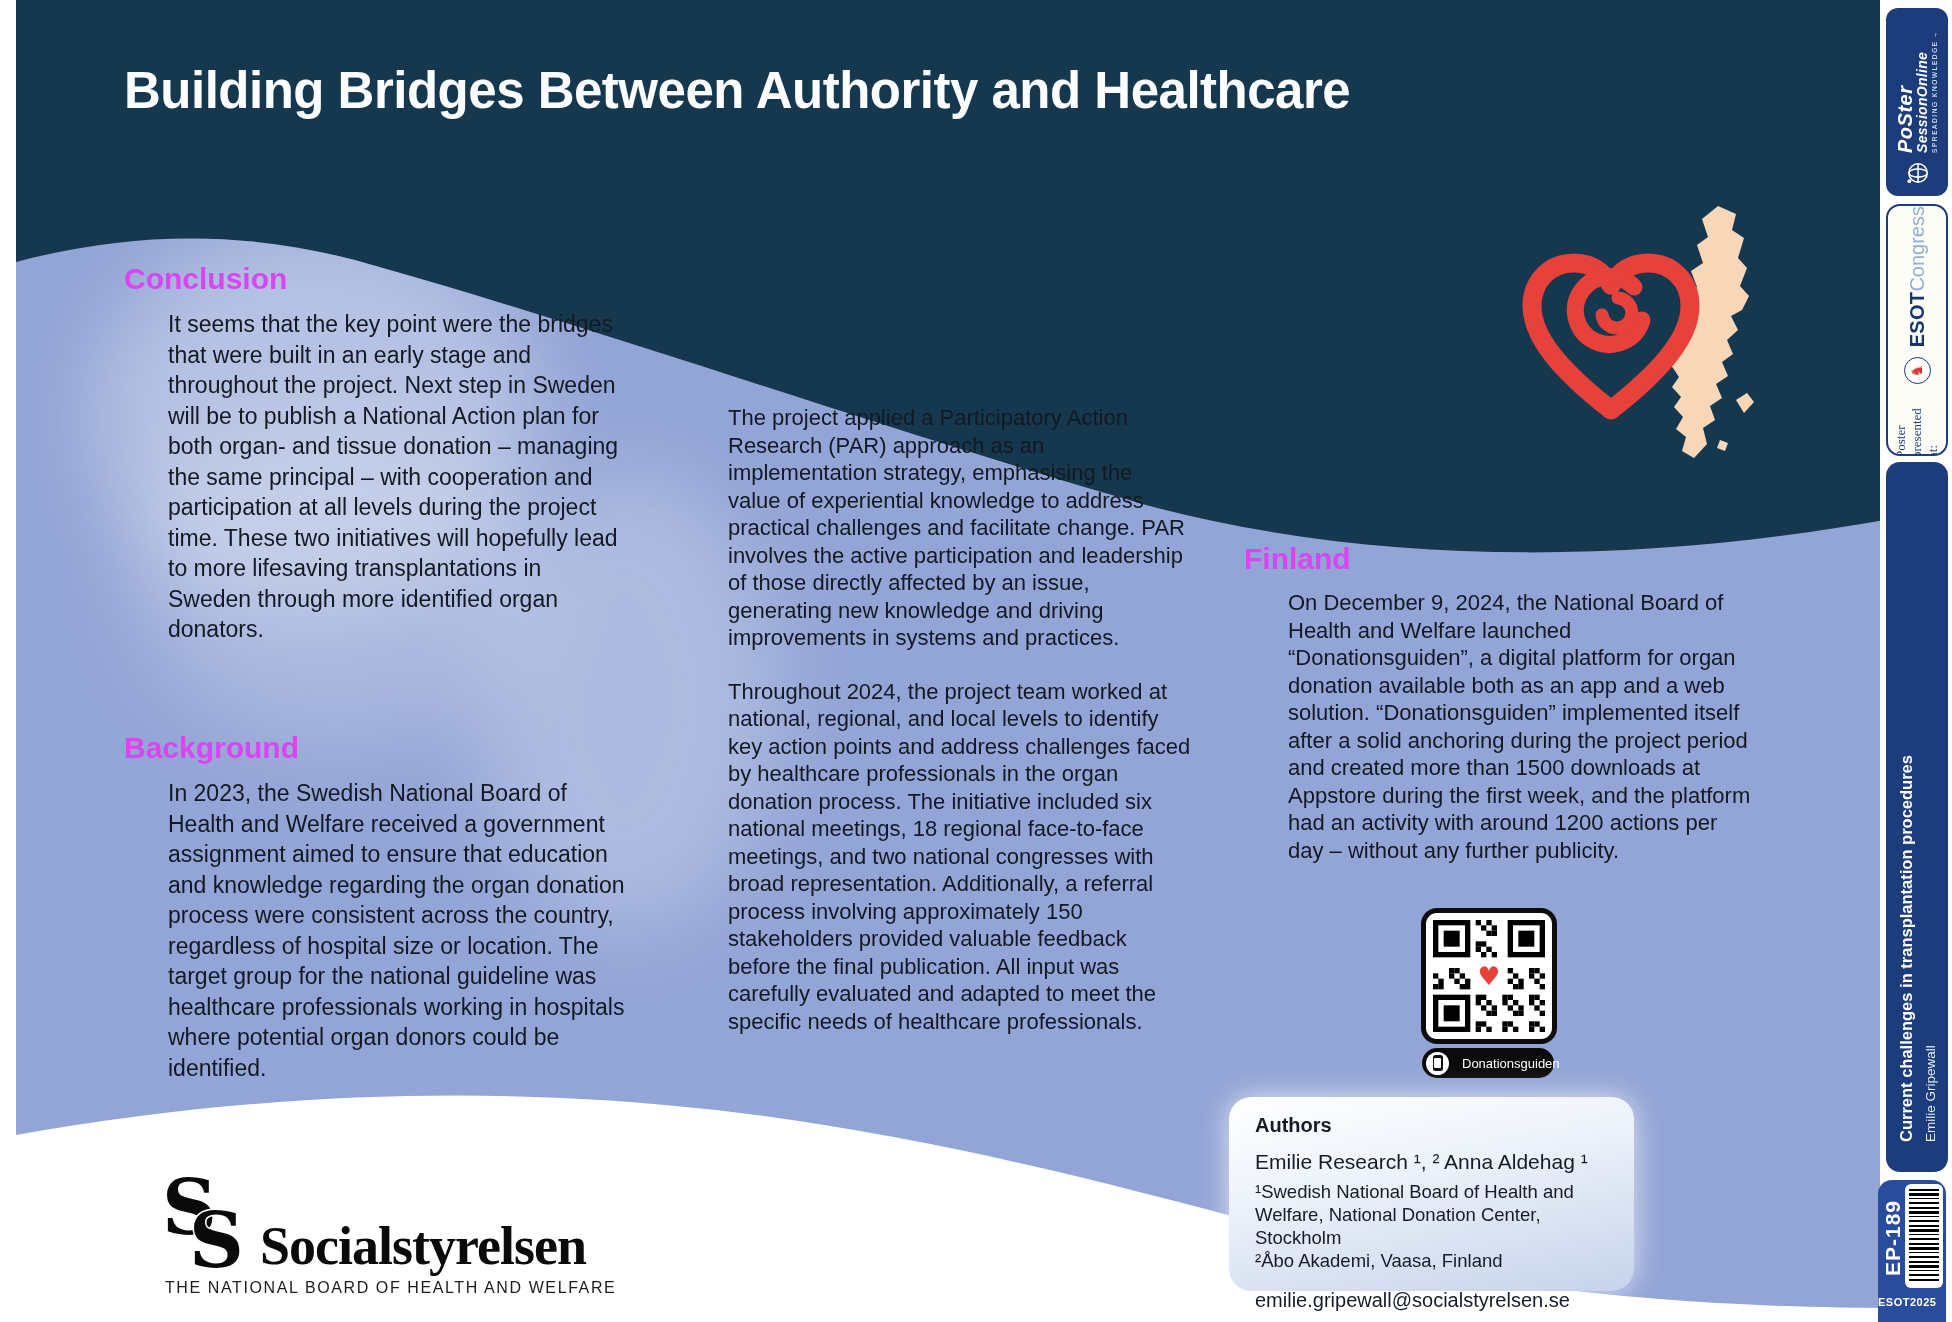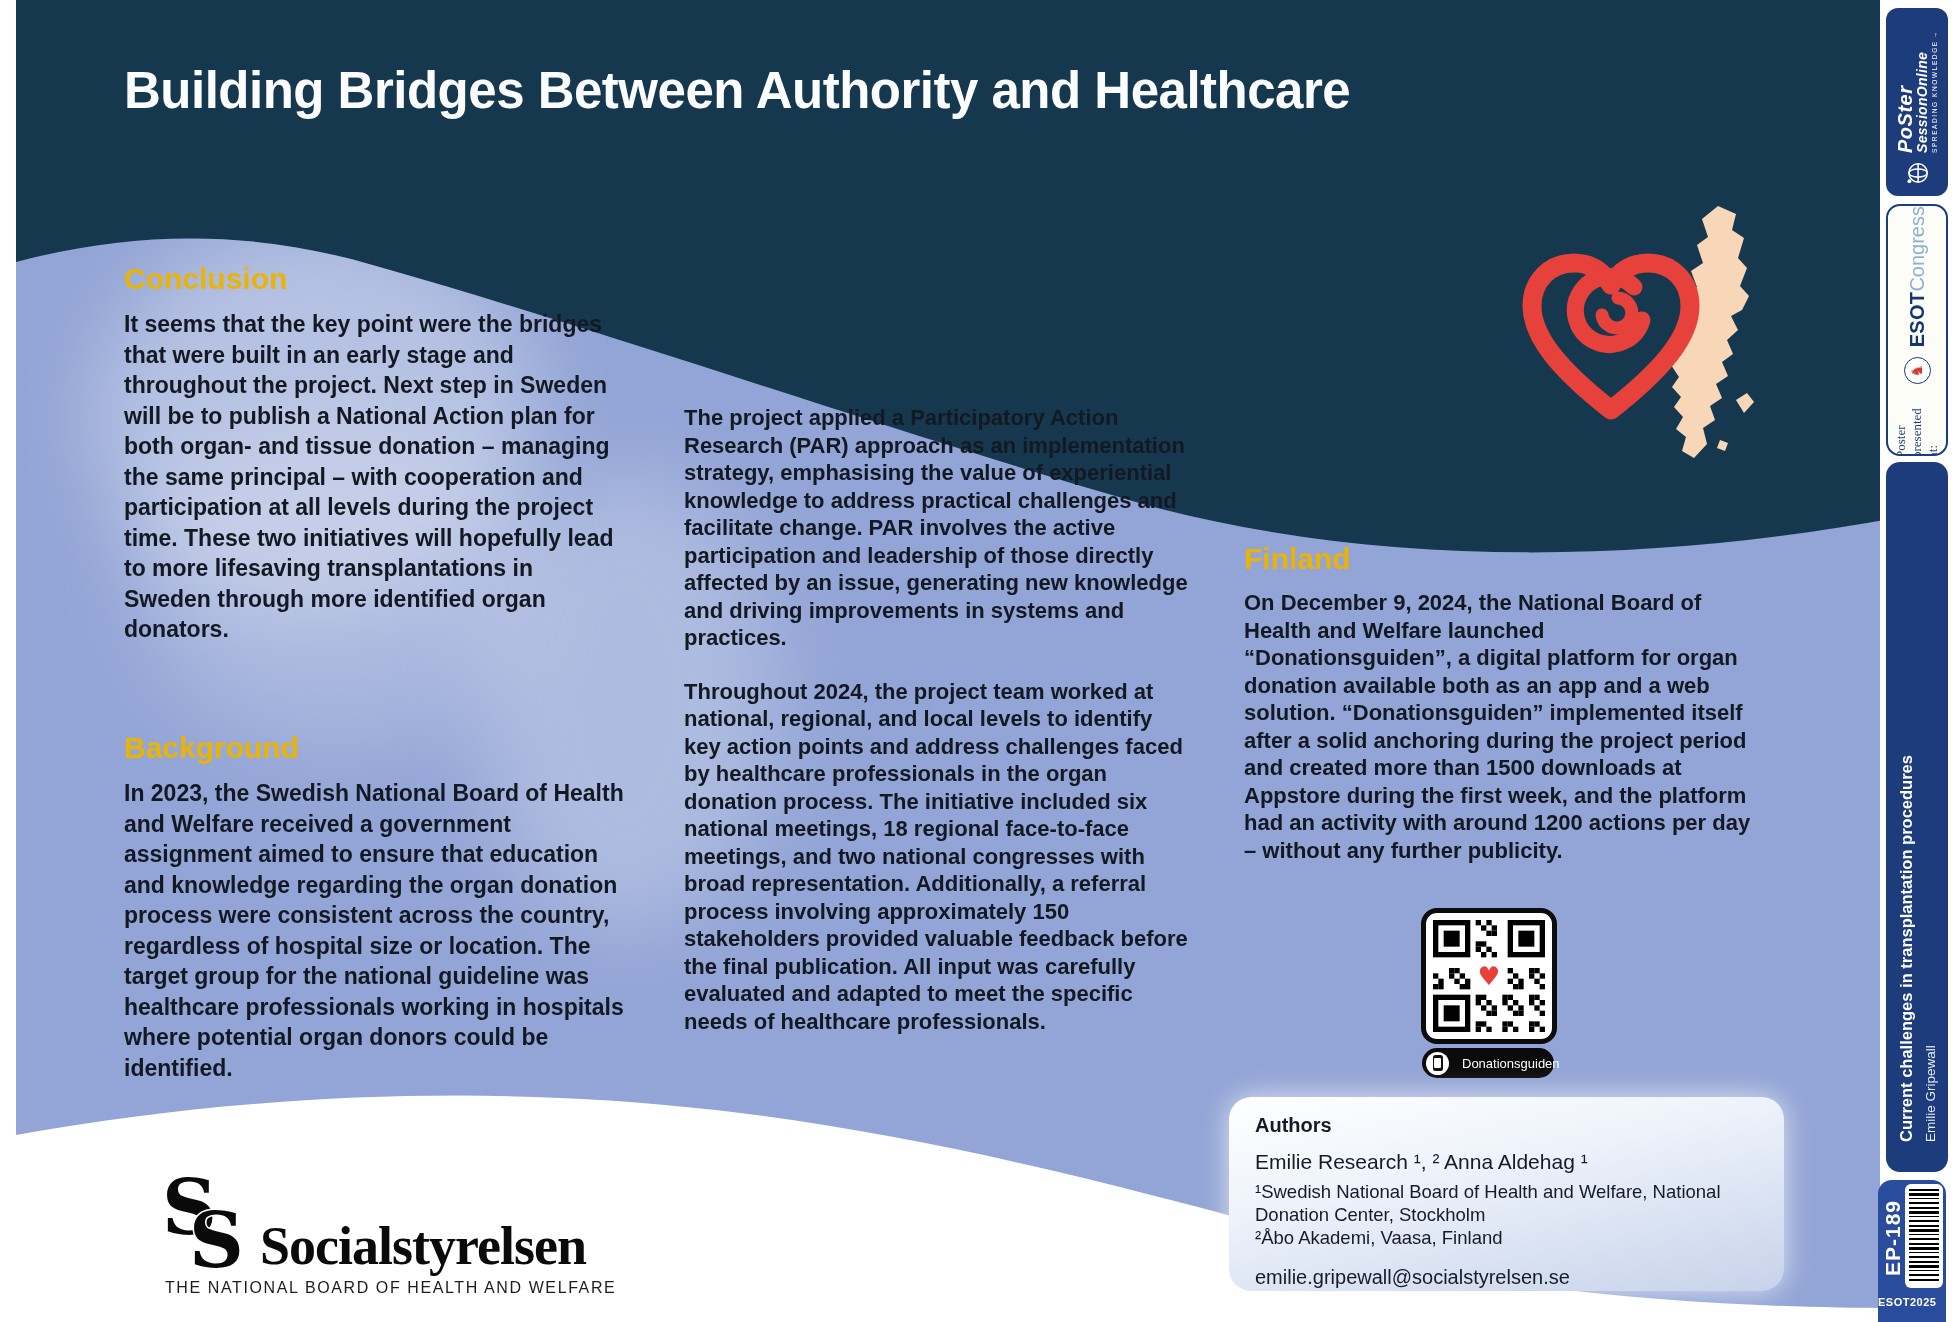--- a/index.html
+++ b/index.html
@@ -10,22 +10,22 @@
   
   .main { position:absolute; left:16px; top:0; width:1880px; height:1322px; background:#16384f; overflow:hidden; }
   .bg { position:absolute; left:0; top:0; width:100%; height:100%; }
 
   .title { position:absolute; left:108px; top:58px; width:1560px;
            font-size:51px; line-height:66px; font-weight:700; letter-spacing:-0.5px; color:#fbfcfd; }
 
   .brandmark { position:absolute; left:1492px; top:198px; width:265px; height:270px; }
 
   .sec { position:absolute; color:#131922; }
-  .sec h2 { font-size:30px; font-weight:700; color:#eab308; margin-bottom:13px; }
-  .sec p  { font-weight:700; }
+  .sec h2 { font-size:30px; font-weight:700; color:#d946ef; margin-bottom:13px; }
+  .sec p  { font-weight:400;margin-left:44px; }
   .sec-conclusion { left:108px; top:262px; width:497px; }
   .sec-conclusion p, .sec-background p { font-size:23px; line-height:30.5px; }
   .sec-background { left:108px; top:731px; width:502px; }
   .sec-method { left:668px; top:404px; width:507px; }
   .sec-method p, .sec-results p { font-size:22px; line-height:27.5px; }
   .sec-method p + p { margin-top:26px; }
   .sec-results { left:1228px; top:542px; width:512px; }
 
   
   .qr-tile { position:absolute; left:1405px; top:908px; width:136px; height:136px;
@@ -34,21 +34,21 @@
   .qr-pill { position:absolute; left:1406px; top:1048px; width:132px; height:30px; background:#0b0b0b;
              border-radius:16px; display:flex; align-items:center; gap:13px; padding:0 10px 0 4px; }
   .pill-icon { width:23px; height:23px; border-radius:50%; background:#ffffff; flex:0 0 auto;
                display:flex; align-items:center; justify-content:center; }
   .phone { width:10px; height:16px; background:#111; border-radius:2.5px; position:relative; }
   .phone::before { content:""; position:absolute; left:1.5px; right:1.5px; top:2.5px; bottom:3.5px;
                    background:#fff; border-radius:1px; }
   .qr-pill .lbl { color:#ffffff; font-size:13px; font-weight:400; }
 
   
-  .authors { position:absolute; left:1213px; top:1097px; width:555px; height:194px;
+  .authors { position:absolute; left:1213px; top:1097px; width:405px; height:194px;
              background:linear-gradient(168deg,#ffffff 0%,#eef3fb 38%,#c7d3eb 100%);
              border-radius:22px; box-shadow:0 0 28px rgba(255,255,255,.7);
              padding:17px 26px 16px; color:#151c28; }
   .authors h3 { font-size:20px; font-weight:700; margin-bottom:13px; }
   .authors .names { font-size:21px; margin-bottom:7px; }
   .authors .affil { font-size:18.5px; line-height:1.24; }
   .authors .email { font-size:20px; margin-top:16px; }
 
   
   .org { position:absolute; left:146px; top:1168px; color:#0a0a0a; }

